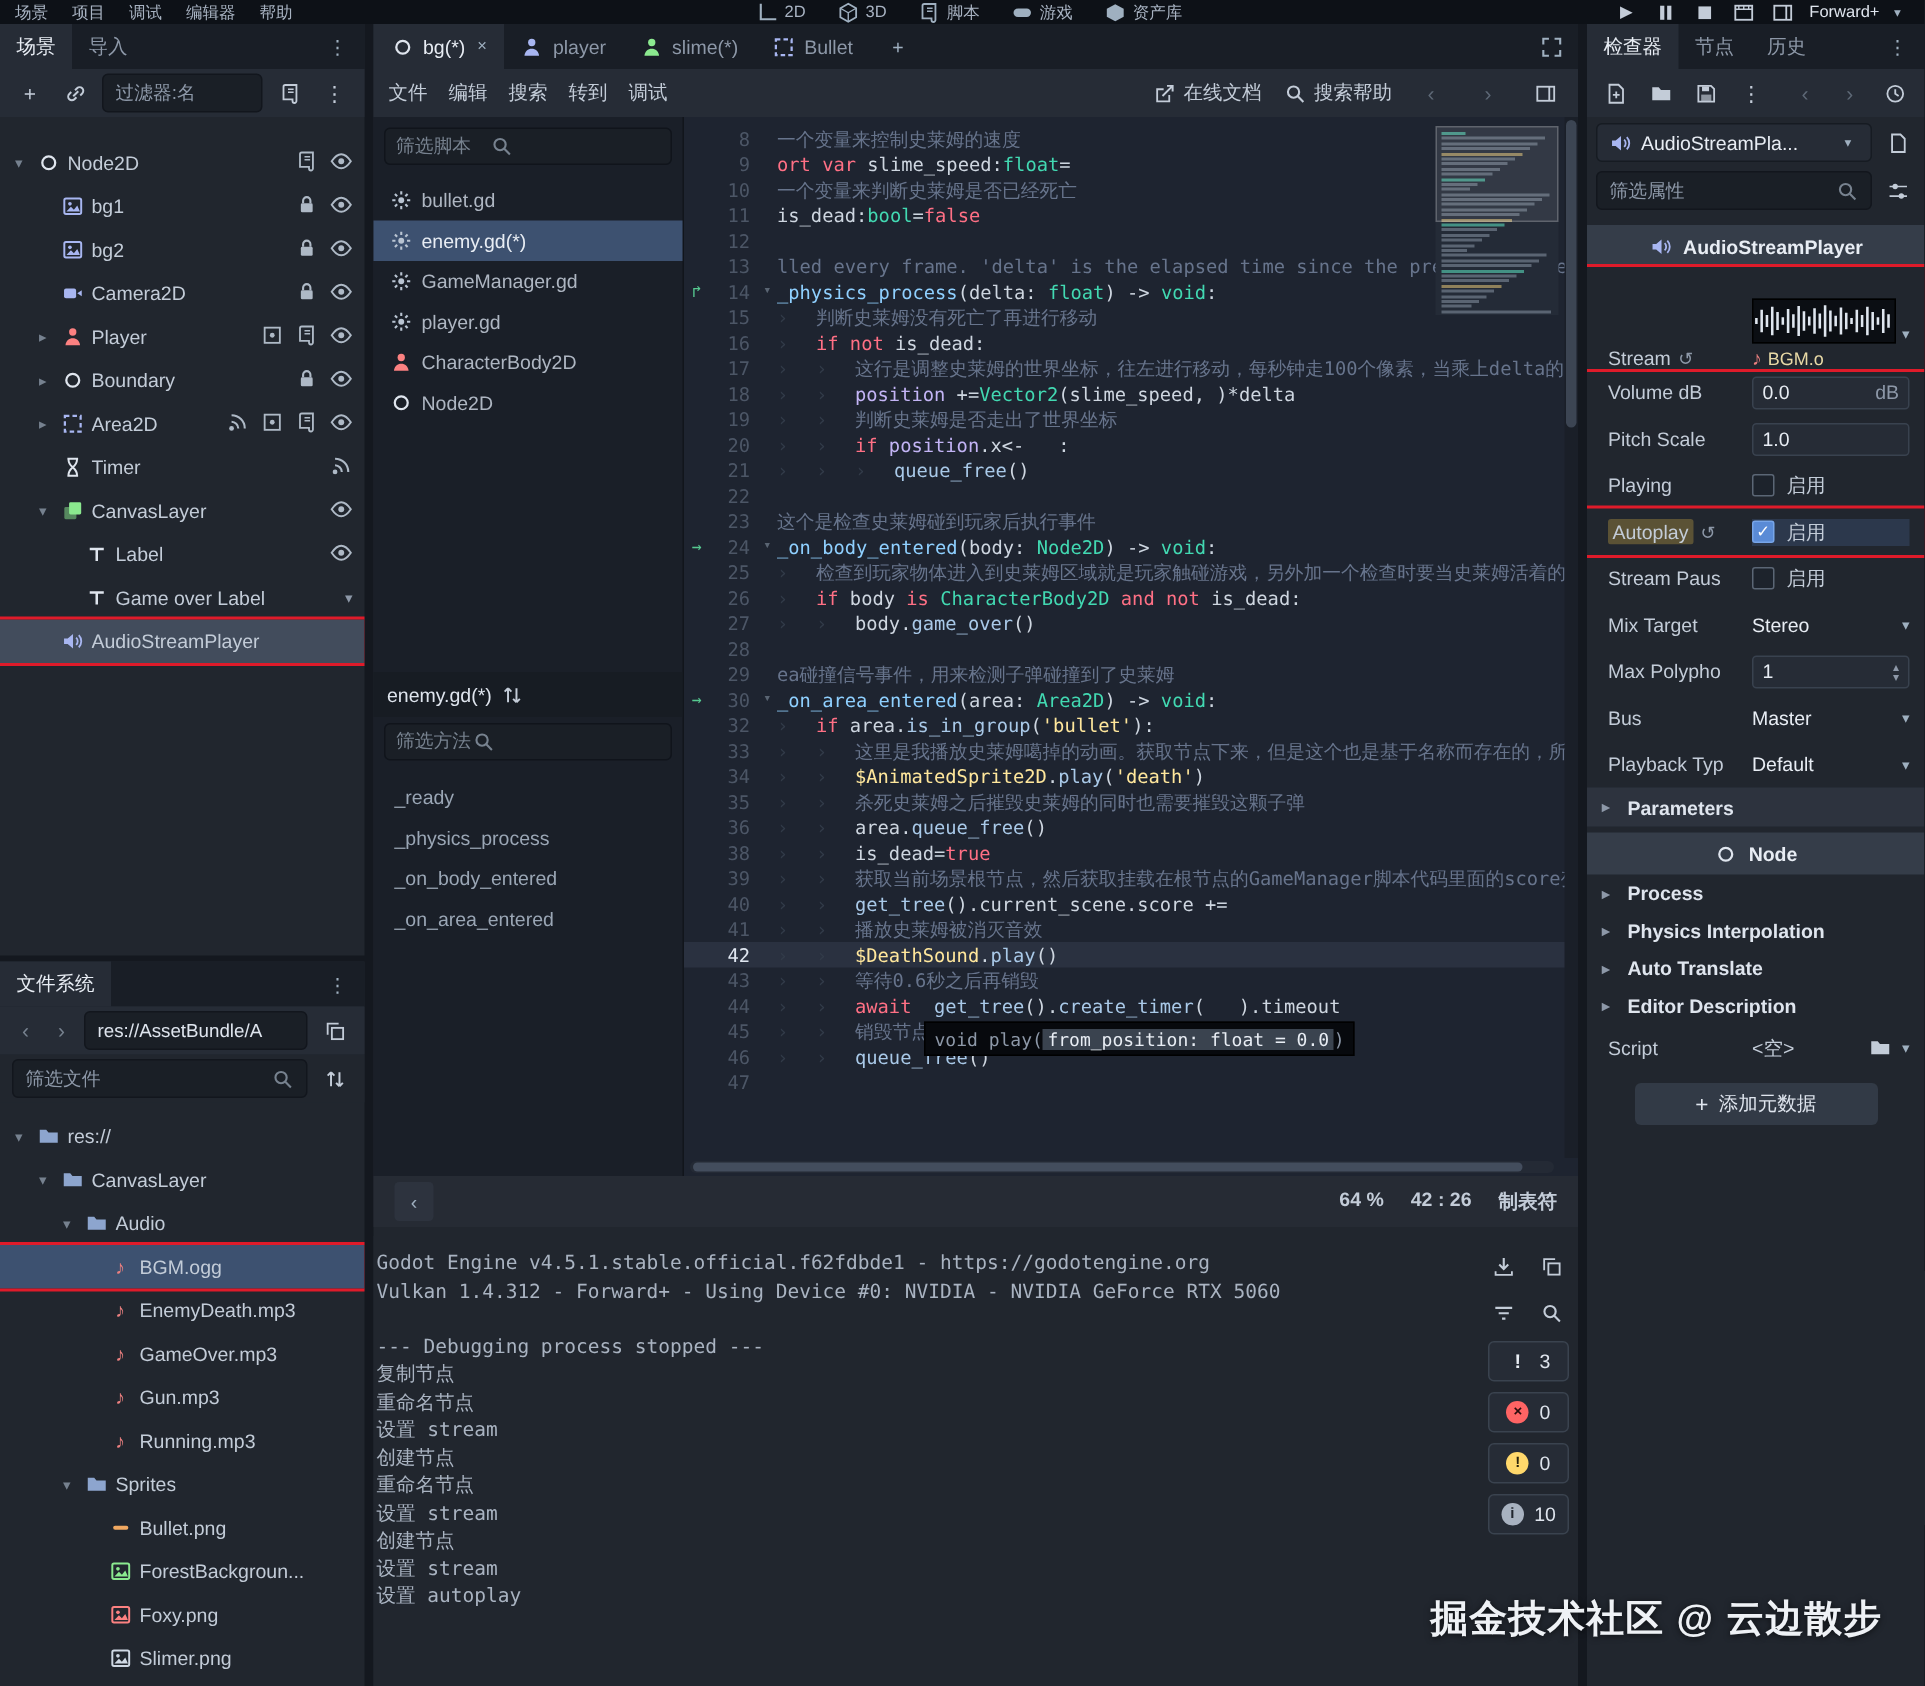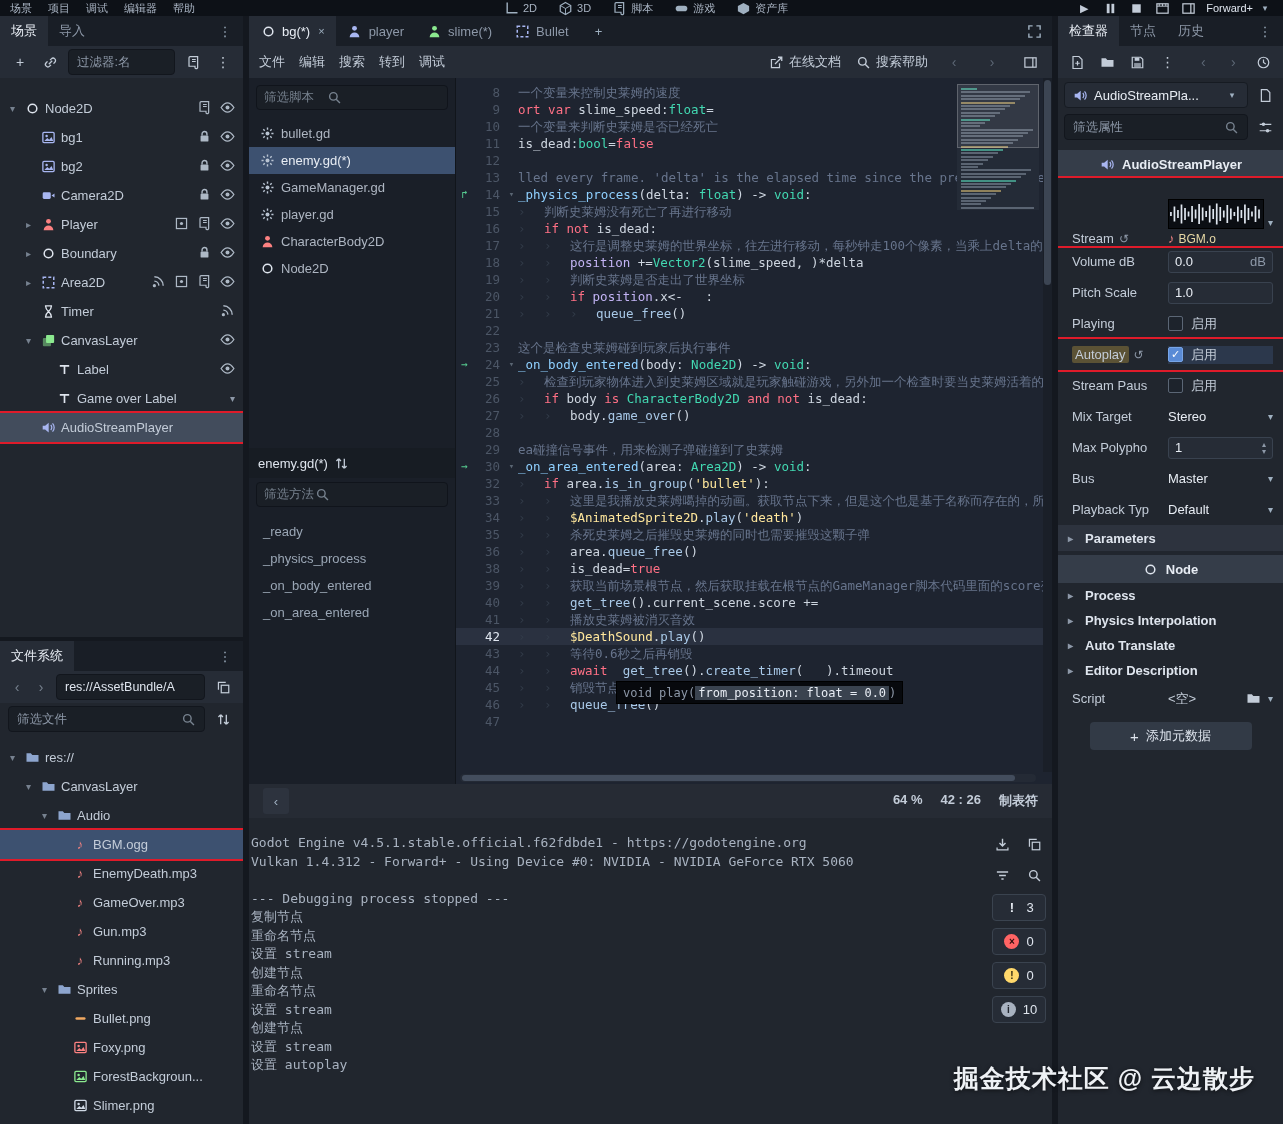--- a/index.html
+++ b/index.html
@@ -638,37 +638,37 @@
           <svg width="15" height="15" viewBox="0 0 16 16">
             <rect x="2.6" y="6.6" width="10.8" height="2.8" rx="1.4" fill="#f0a861"></rect>
           </svg>
         </span>
         <span class="tlabel">Bullet.png</span>
       </div>
       <div class="tree-row" style="padding-left: 54px;">
         <span class="exp"></span>
         <span class="ic">
           <svg width="15" height="15" viewBox="0 0 16 16">
+            <rect x="2" y="2.5" width="12" height="11" rx="1.2" fill="none" stroke="#8be98f" stroke-width="1.4"></rect>
+            <circle cx="6" cy="6.3" r="1.3" fill="#8be98f"></circle>
+            <path d="M3.5 11.8l3.2-3.4 2.1 2.1 2.4-3 1.9 4.3z" fill="#8be98f"></path>
+          </svg>
+        </span>
+        <span class="tlabel">ForestBackgroun...</span>
+      </div>
+      <div class="tree-row" style="padding-left: 54px;">
+        <span class="exp"></span>
+        <span class="ic">
+          <svg width="15" height="15" viewBox="0 0 16 16">
             <rect x="2" y="2.5" width="12" height="11" rx="1.2" fill="none" stroke="#fc8181" stroke-width="1.4"></rect>
             <circle cx="6" cy="6.3" r="1.3" fill="#fc8181"></circle>
             <path d="M3.5 11.8l3.2-3.4 2.1 2.1 2.4-3 1.9 4.3z" fill="#fc8181"></path>
           </svg>
         </span>
         <span class="tlabel">Foxy.png</span>
-      </div>
-      <div class="tree-row" style="padding-left: 54px;">
-        <span class="exp"></span>
-        <span class="ic">
-          <svg width="15" height="15" viewBox="0 0 16 16">
-            <rect x="2" y="2.5" width="12" height="11" rx="1.2" fill="none" stroke="#8be98f" stroke-width="1.4"></rect>
-            <circle cx="6" cy="6.3" r="1.3" fill="#8be98f"></circle>
-            <path d="M3.5 11.8l3.2-3.4 2.1 2.1 2.4-3 1.9 4.3z" fill="#8be98f"></path>
-          </svg>
-        </span>
-        <span class="tlabel">ForestBackgroun...</span>
       </div>
       <div class="tree-row" style="padding-left: 54px;">
         <span class="exp"></span>
         <span class="ic">
           <svg width="15" height="15" viewBox="0 0 16 16">
             <rect x="2" y="2.5" width="12" height="11" rx="1.2" fill="none" stroke="#cfd8e4" stroke-width="1.4"></rect>
             <circle cx="6" cy="6.3" r="1.3" fill="#cfd8e4"></circle>
             <path d="M3.5 11.8l3.2-3.4 2.1 2.1 2.4-3 1.9 4.3z" fill="#cfd8e4"></path>
           </svg>
         </span>

